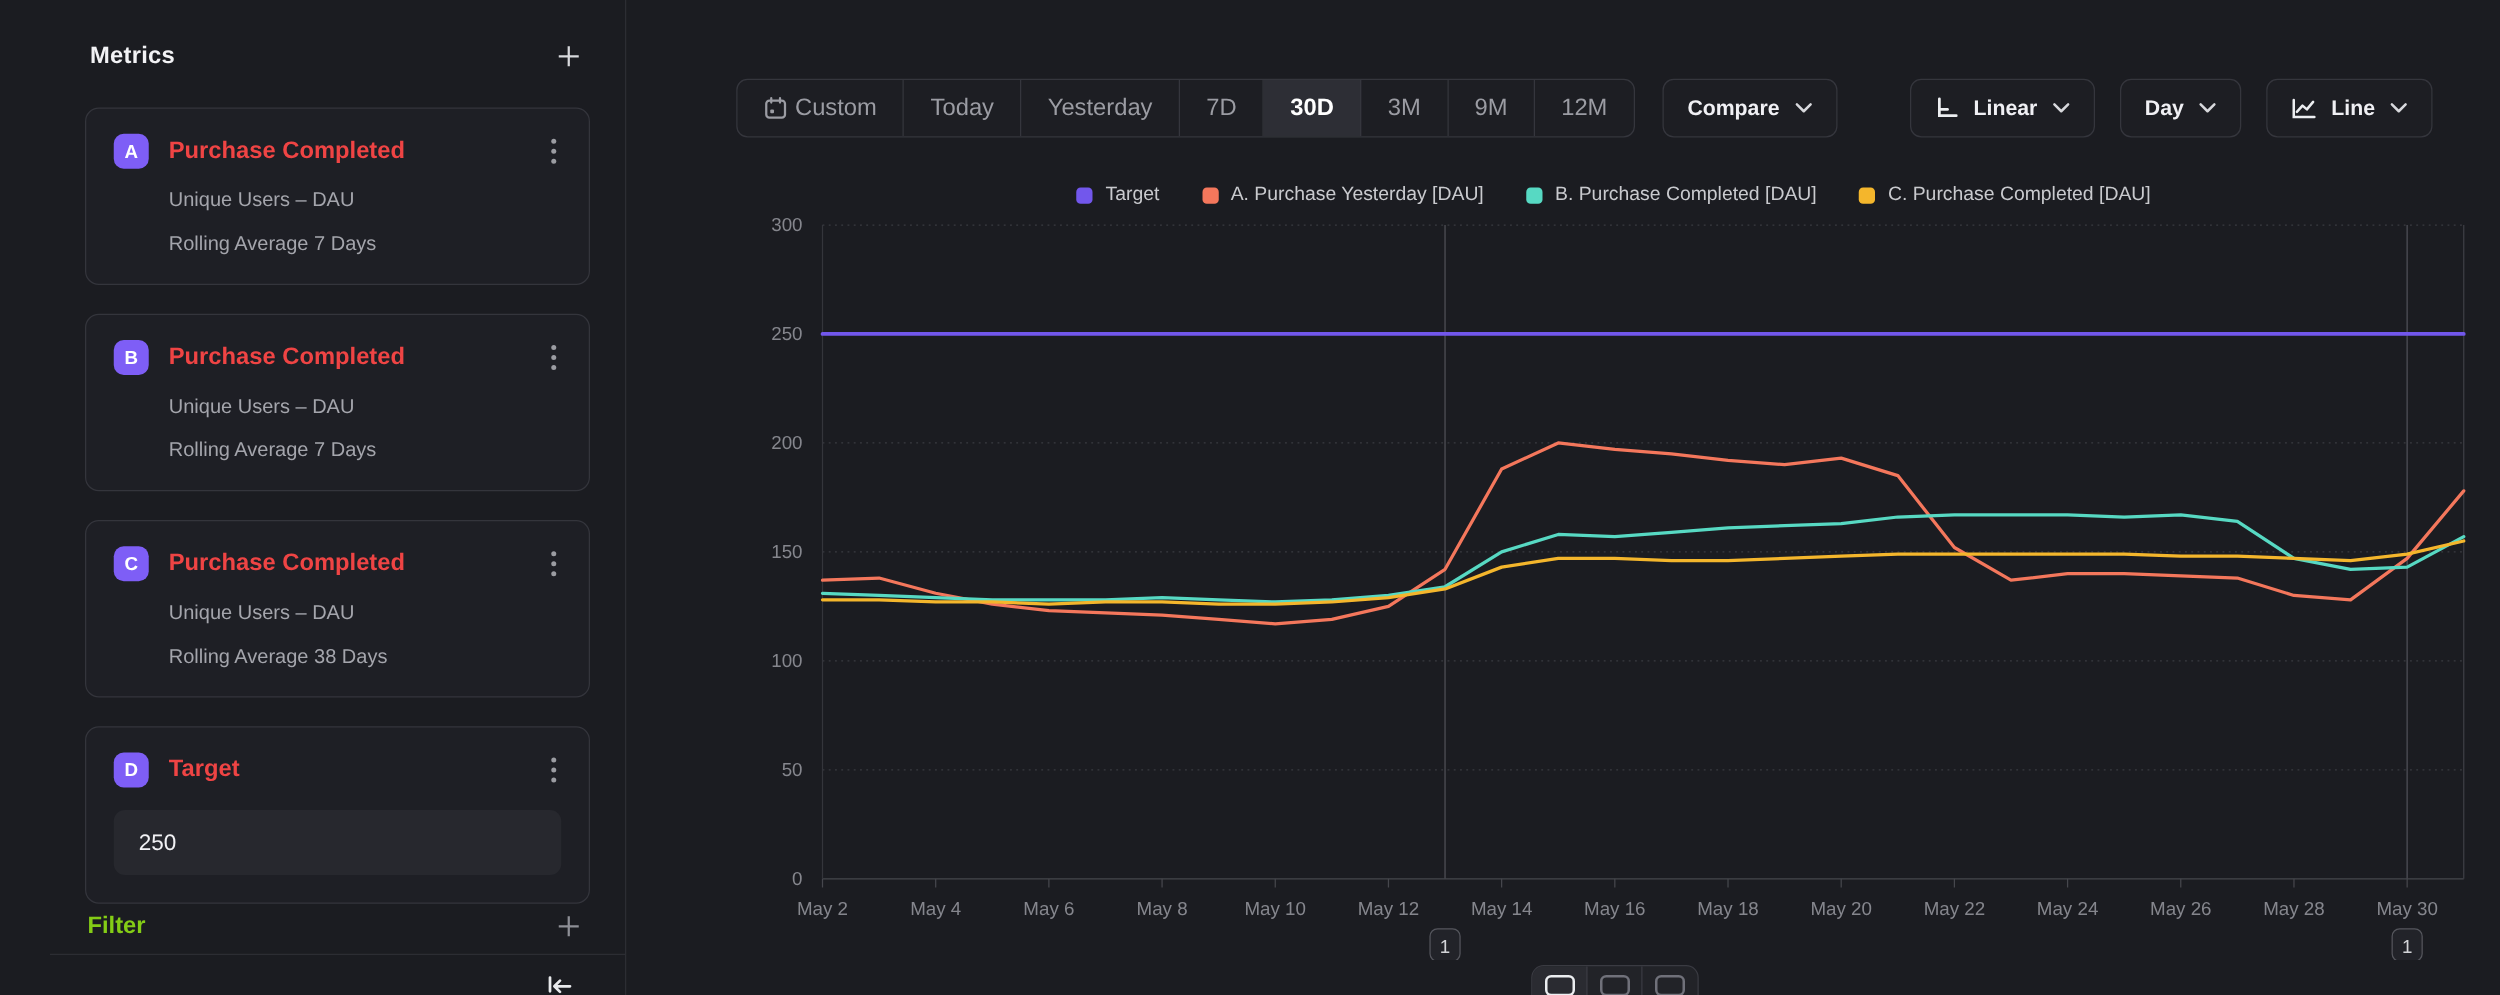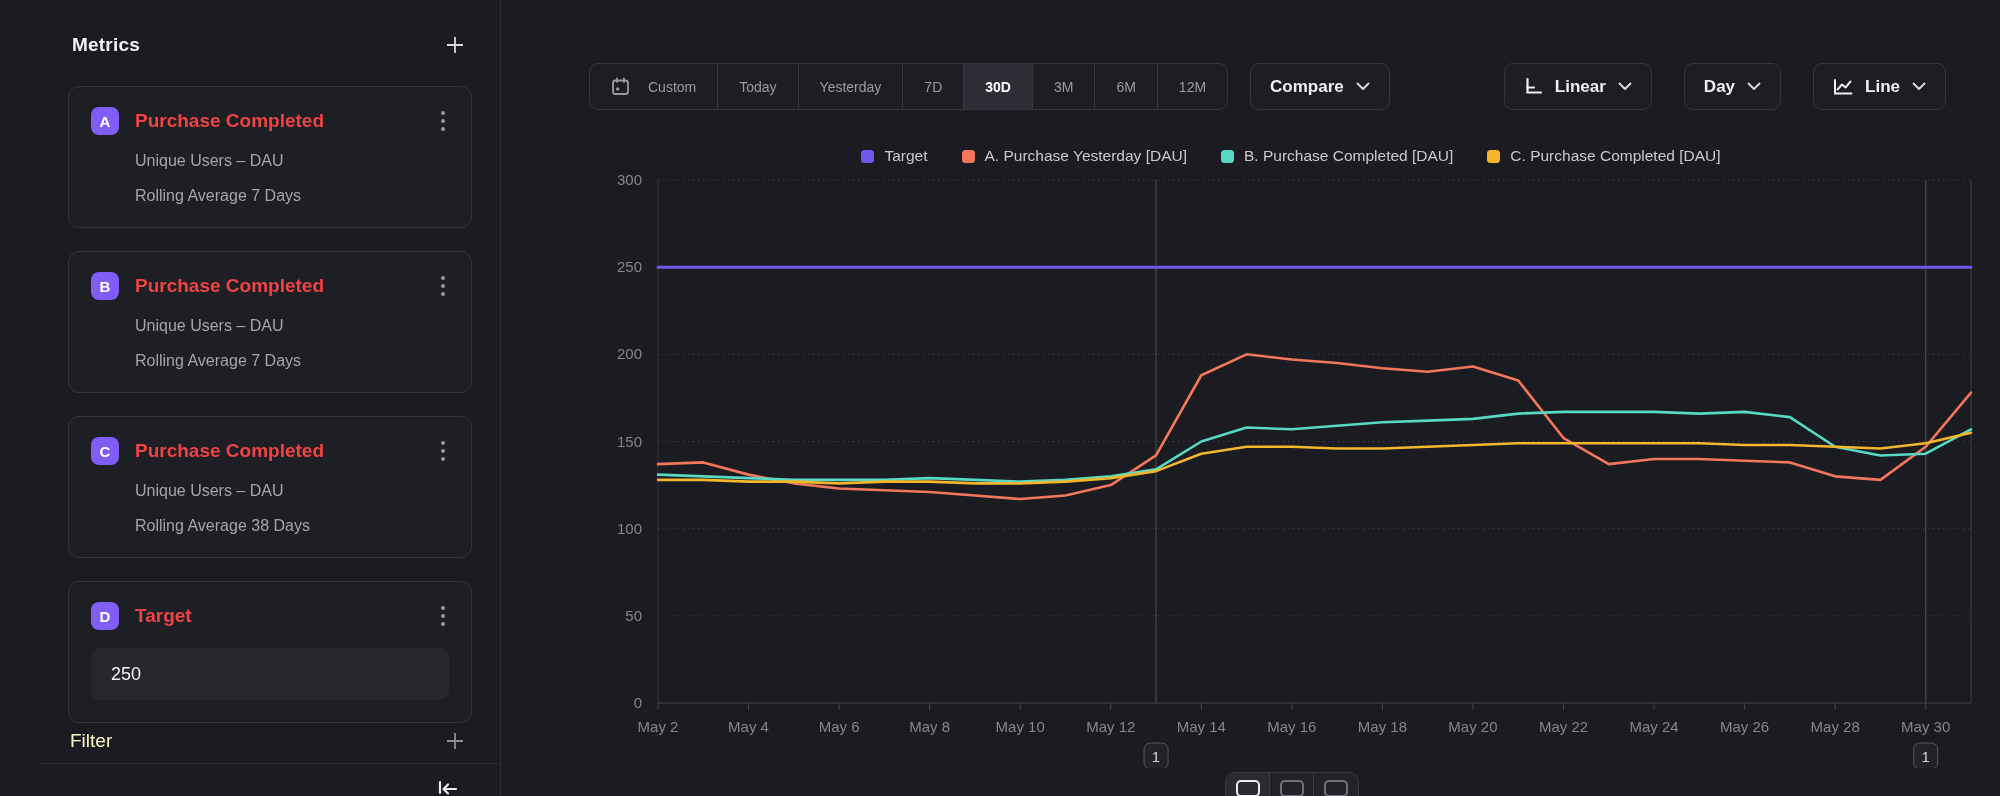--- a/index.html
+++ b/index.html
@@ -33,46 +33,46 @@
   .mc-title { font-size:19px; font-weight:700; color:#ef4444; flex:1; }
   .kebab { display:flex; flex-direction:column; gap:4px; align-items:center; }
   .kebab i { width:4px; height:4px; border-radius:50%; background:#9b9ca2; display:block; }
   .mc-line { margin:17px 0 0 44px; font-size:16px; color:#a4a5ac; }
   .target-input {
     margin-top:18px; width:100%; height:52px; background:#27282e; border:none;
     border-radius:9px; color:#f2f2f5; font-size:18px; padding:0 20px;
     font-family:"Liberation Sans", sans-serif;
   }
   .filter-row { position:absolute; left:30px; right:30px; top:726px; display:flex; align-items:center; justify-content:space-between; }
-  .filter-label { font-size:19px; font-weight:400; color:#fef9c3;text-align:right; }
+  .filter-label { font-size:19px; font-weight:700; color:#84cc16;text-align:right; }
   .sb-divider { position:absolute; left:0; right:0; top:763px; height:1px; background:#2c2d33; }
   .collapse-row { position:absolute; right:36px; top:774px; }
 
   
   .main { flex:1; position:relative; }
 
   .toolbar { position:absolute; left:88px; right:54px; top:63px; display:flex; align-items:center; }
   .seg {
     display:flex; align-items:stretch; height:47px; border:1px solid #35363d;
     border-radius:9px; overflow:hidden; background:#1d1e23;
   }
   .seg-item {
-    display:flex; align-items:center; gap:18px; padding:0 21px; font-size:14px;
+    display:flex; align-items:center; gap:6px; padding:0 21px; font-size:19px;
     color:#9b9ca3; background:transparent; border:none; border-right:1px solid #35363d;
     cursor:pointer; font-family:"Liberation Sans", sans-serif; white-space:nowrap;
   }
   .seg-item:last-child { border-right:none; }
   .seg-item.active { background:#2d2e35; color:#ffffff; font-weight:700;justify-content:center; }
   .tb-btn {
     display:flex; align-items:center; gap:12px; height:47px; padding:0 19px;
     border:1px solid #35363d; border-radius:9px; background:#1d1e23; cursor:pointer;
     font-size:17px; font-weight:700; color:#f0f0f4; font-family:"Liberation Sans", sans-serif; white-space:nowrap;
   }
   .compare-btn { margin-left:22px; }
-  .tb-right { margin-left:auto; display:flex; gap:32px;align-items:center; }
+  .tb-right { margin-left:auto; display:flex; gap:20px;align-items:center; }
 
   .legend { position:absolute; left:95px; top:147px; width:1390px; display:flex; justify-content:center; gap:34px; }
   .legend-item { display:flex; align-items:center; gap:10px; font-size:15.5px; color:#c9cace; }
   .legend-swatch { width:13px; height:13px; border-radius:3.5px; flex:none; }
 
   .chart-wrap { position:absolute; left:95px; top:168px; }
 
   .bottom-toggle {
     position:absolute; left:724px; top:772px; display:flex; height:44px;
     border:1px solid #3a3b42; background:#222328; border-radius:10px; overflow:hidden;
@@ -210,21 +210,21 @@
 
   <button class="seg-item active">
             <span>30D</span>
           </button>
 
   <button class="seg-item">
             <span>3M</span>
           </button>
 
   <button class="seg-item">
-            <span>6M</span>
+            <span>9M</span>
           </button>
 
   <button class="seg-item">
             <span>12M</span>
           </button>
 </div>
 
       <button class="tb-btn compare-btn">
         <span>Compare</span>
         <svg width="14" height="9" viewBox="0 0 14 9">

